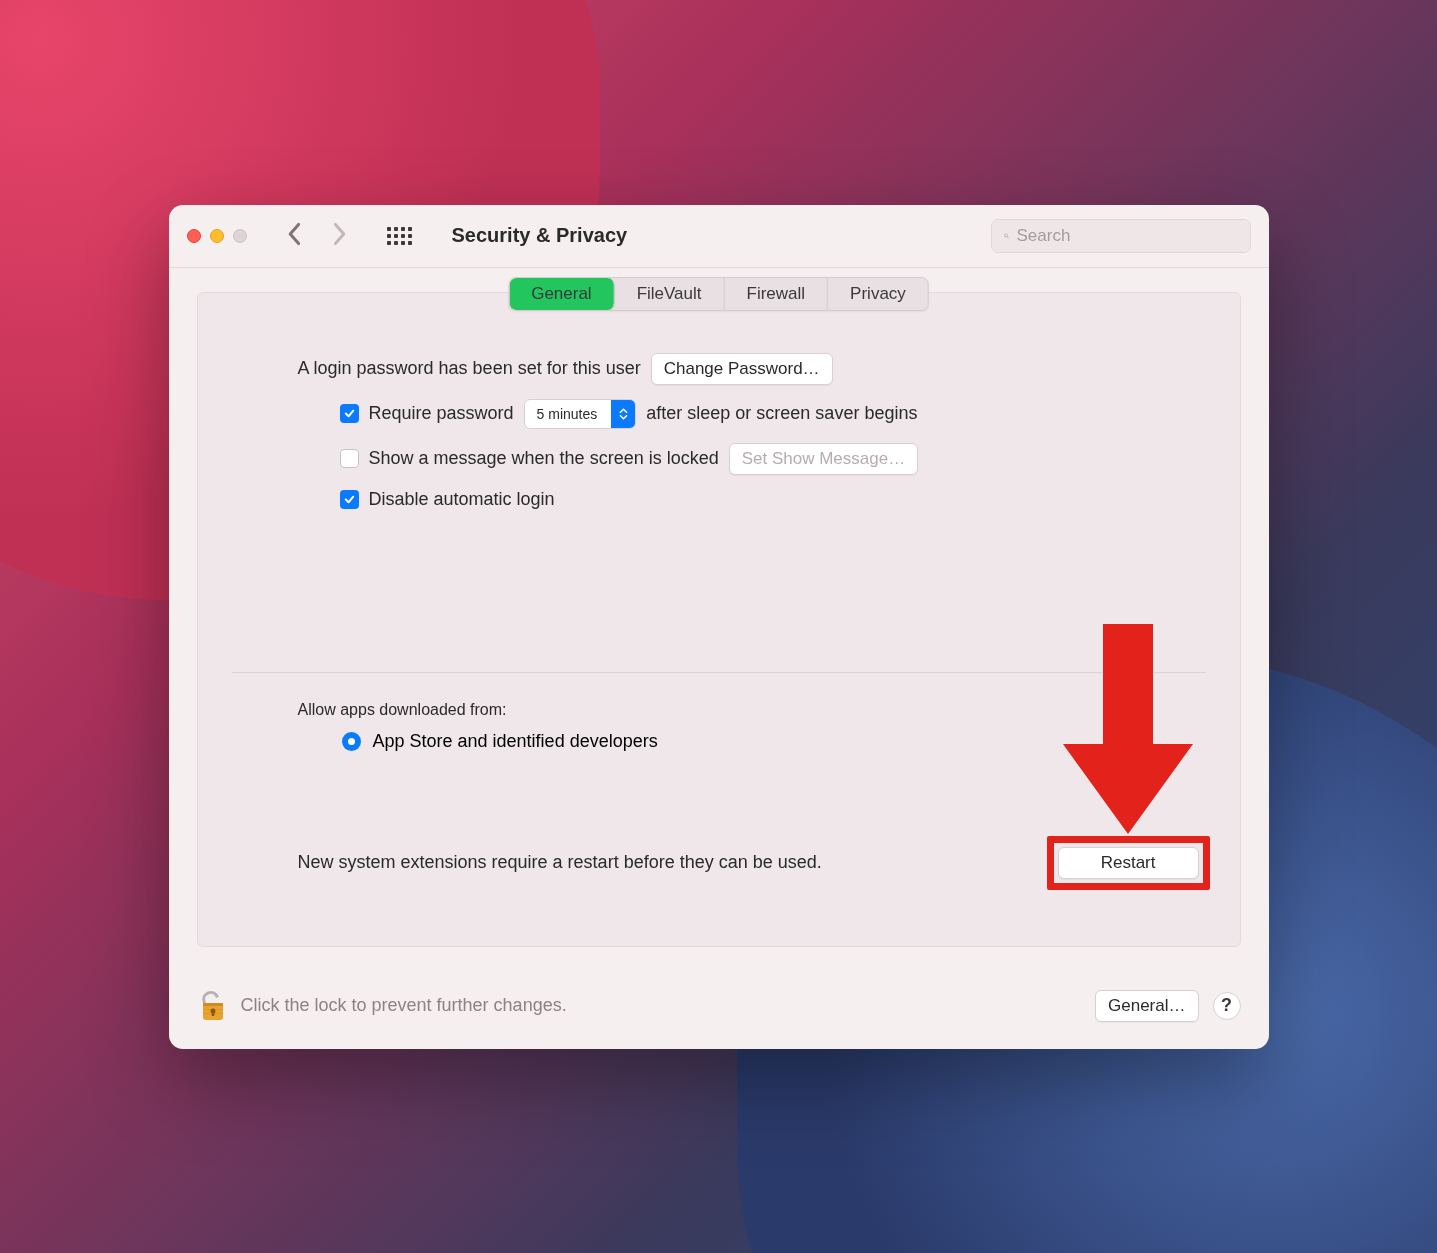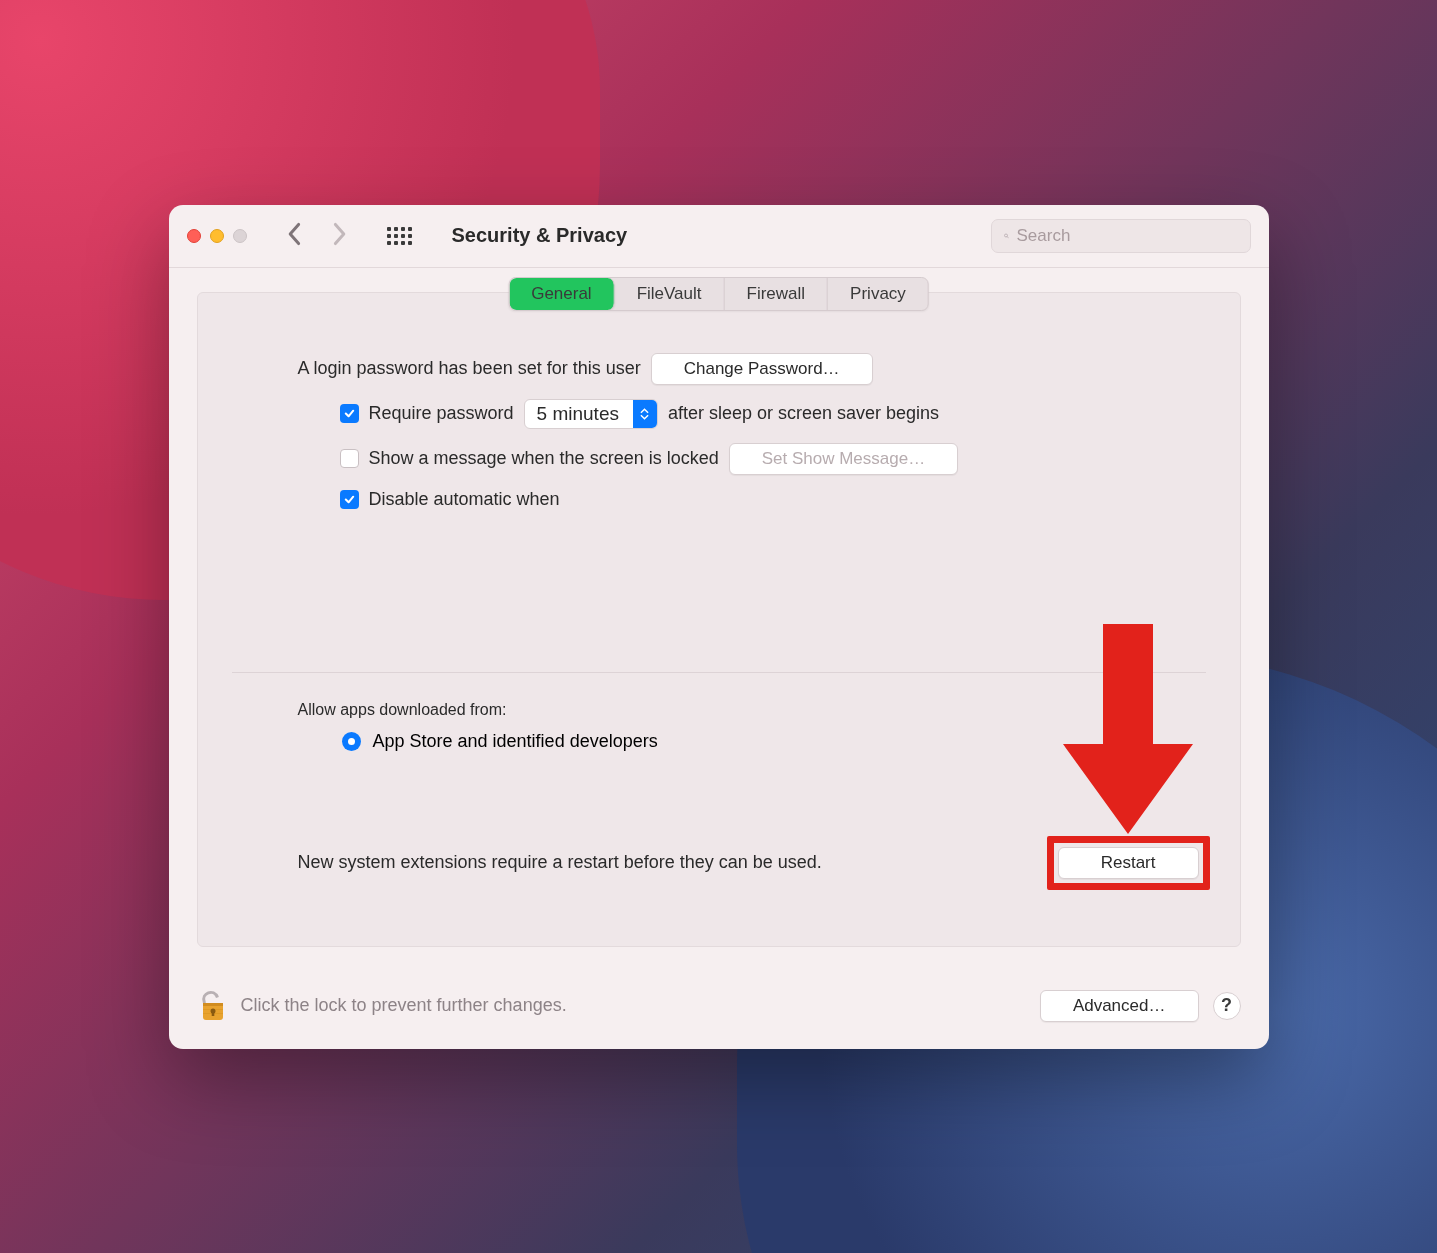--- a/index.html
+++ b/index.html
@@ -105,21 +105,21 @@
     .tab:last-child { border-right: none; }
     .tab.active { background: #22c55e; box-shadow: 0 1px 2px rgba(0,0,0,0.08); border-radius: 7px; }
 
     .section-top { padding: 60px 100px 28px; }
     .row { display: flex; align-items: center; gap: 10px; font-size: 18px; color: #2a2a2a; margin-bottom: 14px; }
     .row.indent { padding-left: 42px; }
     .btn {
       background: #ffffff;
       border: 1px solid #d8cfd1;
       border-radius: 6px;
-      padding: 5px 32px;
+      padding: 5px 12px;
       font-size: 17px;
       color: #2a2a2a;
       cursor: pointer;
       box-shadow: 0 1px 1px rgba(0,0,0,0.05);
     }
     .btn.disabled { color: #b7acaf; cursor: default; }
     .checkbox {
       width: 19px; height: 19px;
       border-radius: 4px;
       display: inline-flex;
@@ -132,21 +132,21 @@
     .checkbox svg { width: 13px; height: 13px; }
     .select {
       display: inline-flex;
       align-items: center;
       background: #fff;
       border: 1px solid #d8cfd1;
       border-radius: 6px;
       height: 30px;
       overflow: hidden;
     }
-    .select .value { padding: 0 14px 0 12px; font-size: 19px; text-align: right; }
+    .select .value { padding: 0 14px 0 12px; font-size: 14px; text-align: right; }
     .select .stepper {
       background: #0a7aff;
       width: 24px; height: 100%;
       display: flex; flex-direction: column;
       align-items: center; justify-content: center;
     }
     .select .stepper svg { width: 9px; height: 6px; }
 
     .divider { height: 1px; background: #ddd3d6; margin: 0 34px; }
 
@@ -284,21 +284,21 @@
           <span class="checkbox unchecked"></span>
           <span>Show a message when the screen is locked</span>
           <button class="btn disabled">Set Show Message…</button>
         </div>
         <div class="row indent">
           <span class="checkbox checked">
             <svg viewBox="0 0 14 14">
                 <path d="M3 7 L6 10 L11 4" stroke="#fff" stroke-width="2.2" fill="none" stroke-linecap="round" stroke-linejoin="round"></path>
               </svg>
           </span>
-          <span>Disable automatic when</span>
+          <span>Disable automatic login</span>
         </div>
       </div>
 
       <div style="height:120px"></div>
       <div class="divider"></div>
 
       <div class="section-mid">
         <div class="group-label">Allow apps downloaded from:</div>
         <div class="radio-row">
           <span class="radio on"></span>
@@ -329,17 +329,17 @@
         <rect x="6" y="18" width="20" height="17" rx="3" fill="#e8a22e"></rect>
         <rect x="6" y="18" width="20" height="3" fill="#d18c1f"></rect>
         <rect x="6" y="24" width="20" height="1" fill="#d89420" opacity="0.6"></rect>
         <rect x="6" y="28" width="20" height="1" fill="#d89420" opacity="0.6"></rect>
         <circle cx="16" cy="26" r="2.5" fill="#8a5a10"></circle>
         <rect x="14.7" y="26" width="2.6" height="5" fill="#8a5a10"></rect>
       </svg>
     </span>
     <span class="footer-text">Click the lock to prevent further changes.</span>
     <div class="footer-actions">
-      <button class="btn">Advanced…</button>
+      <button class="btn">General…</button>
       <div class="help">?</div>
     </div>
   </div>
 </div>
 
 </body></html>

